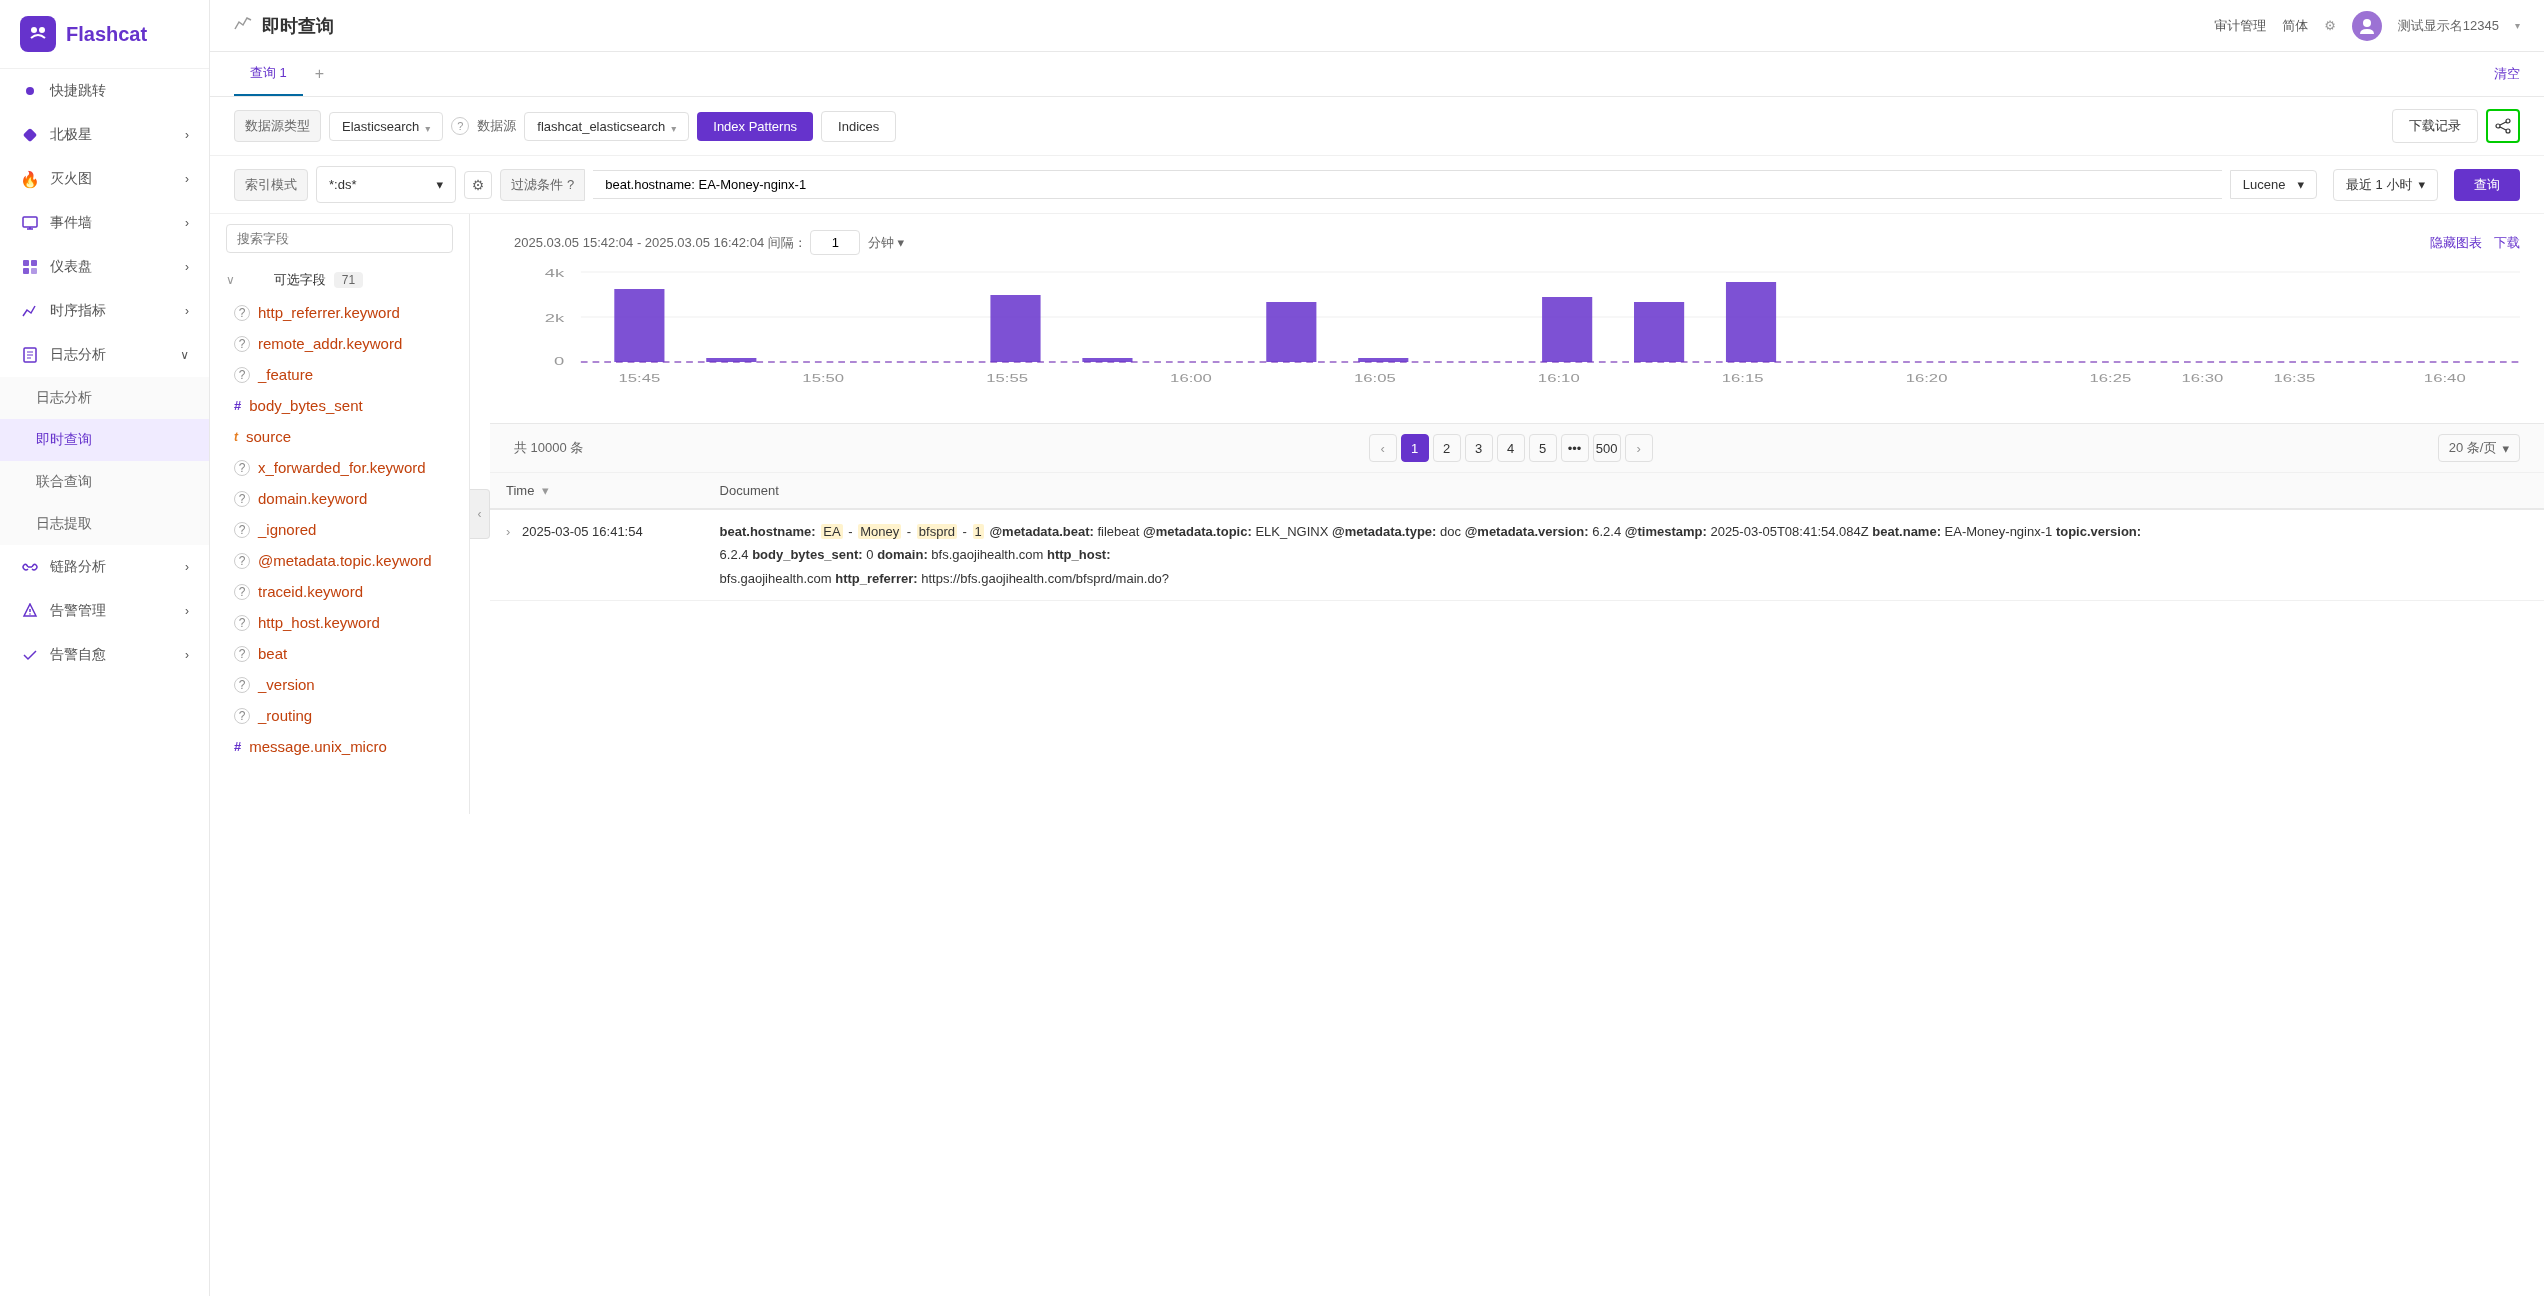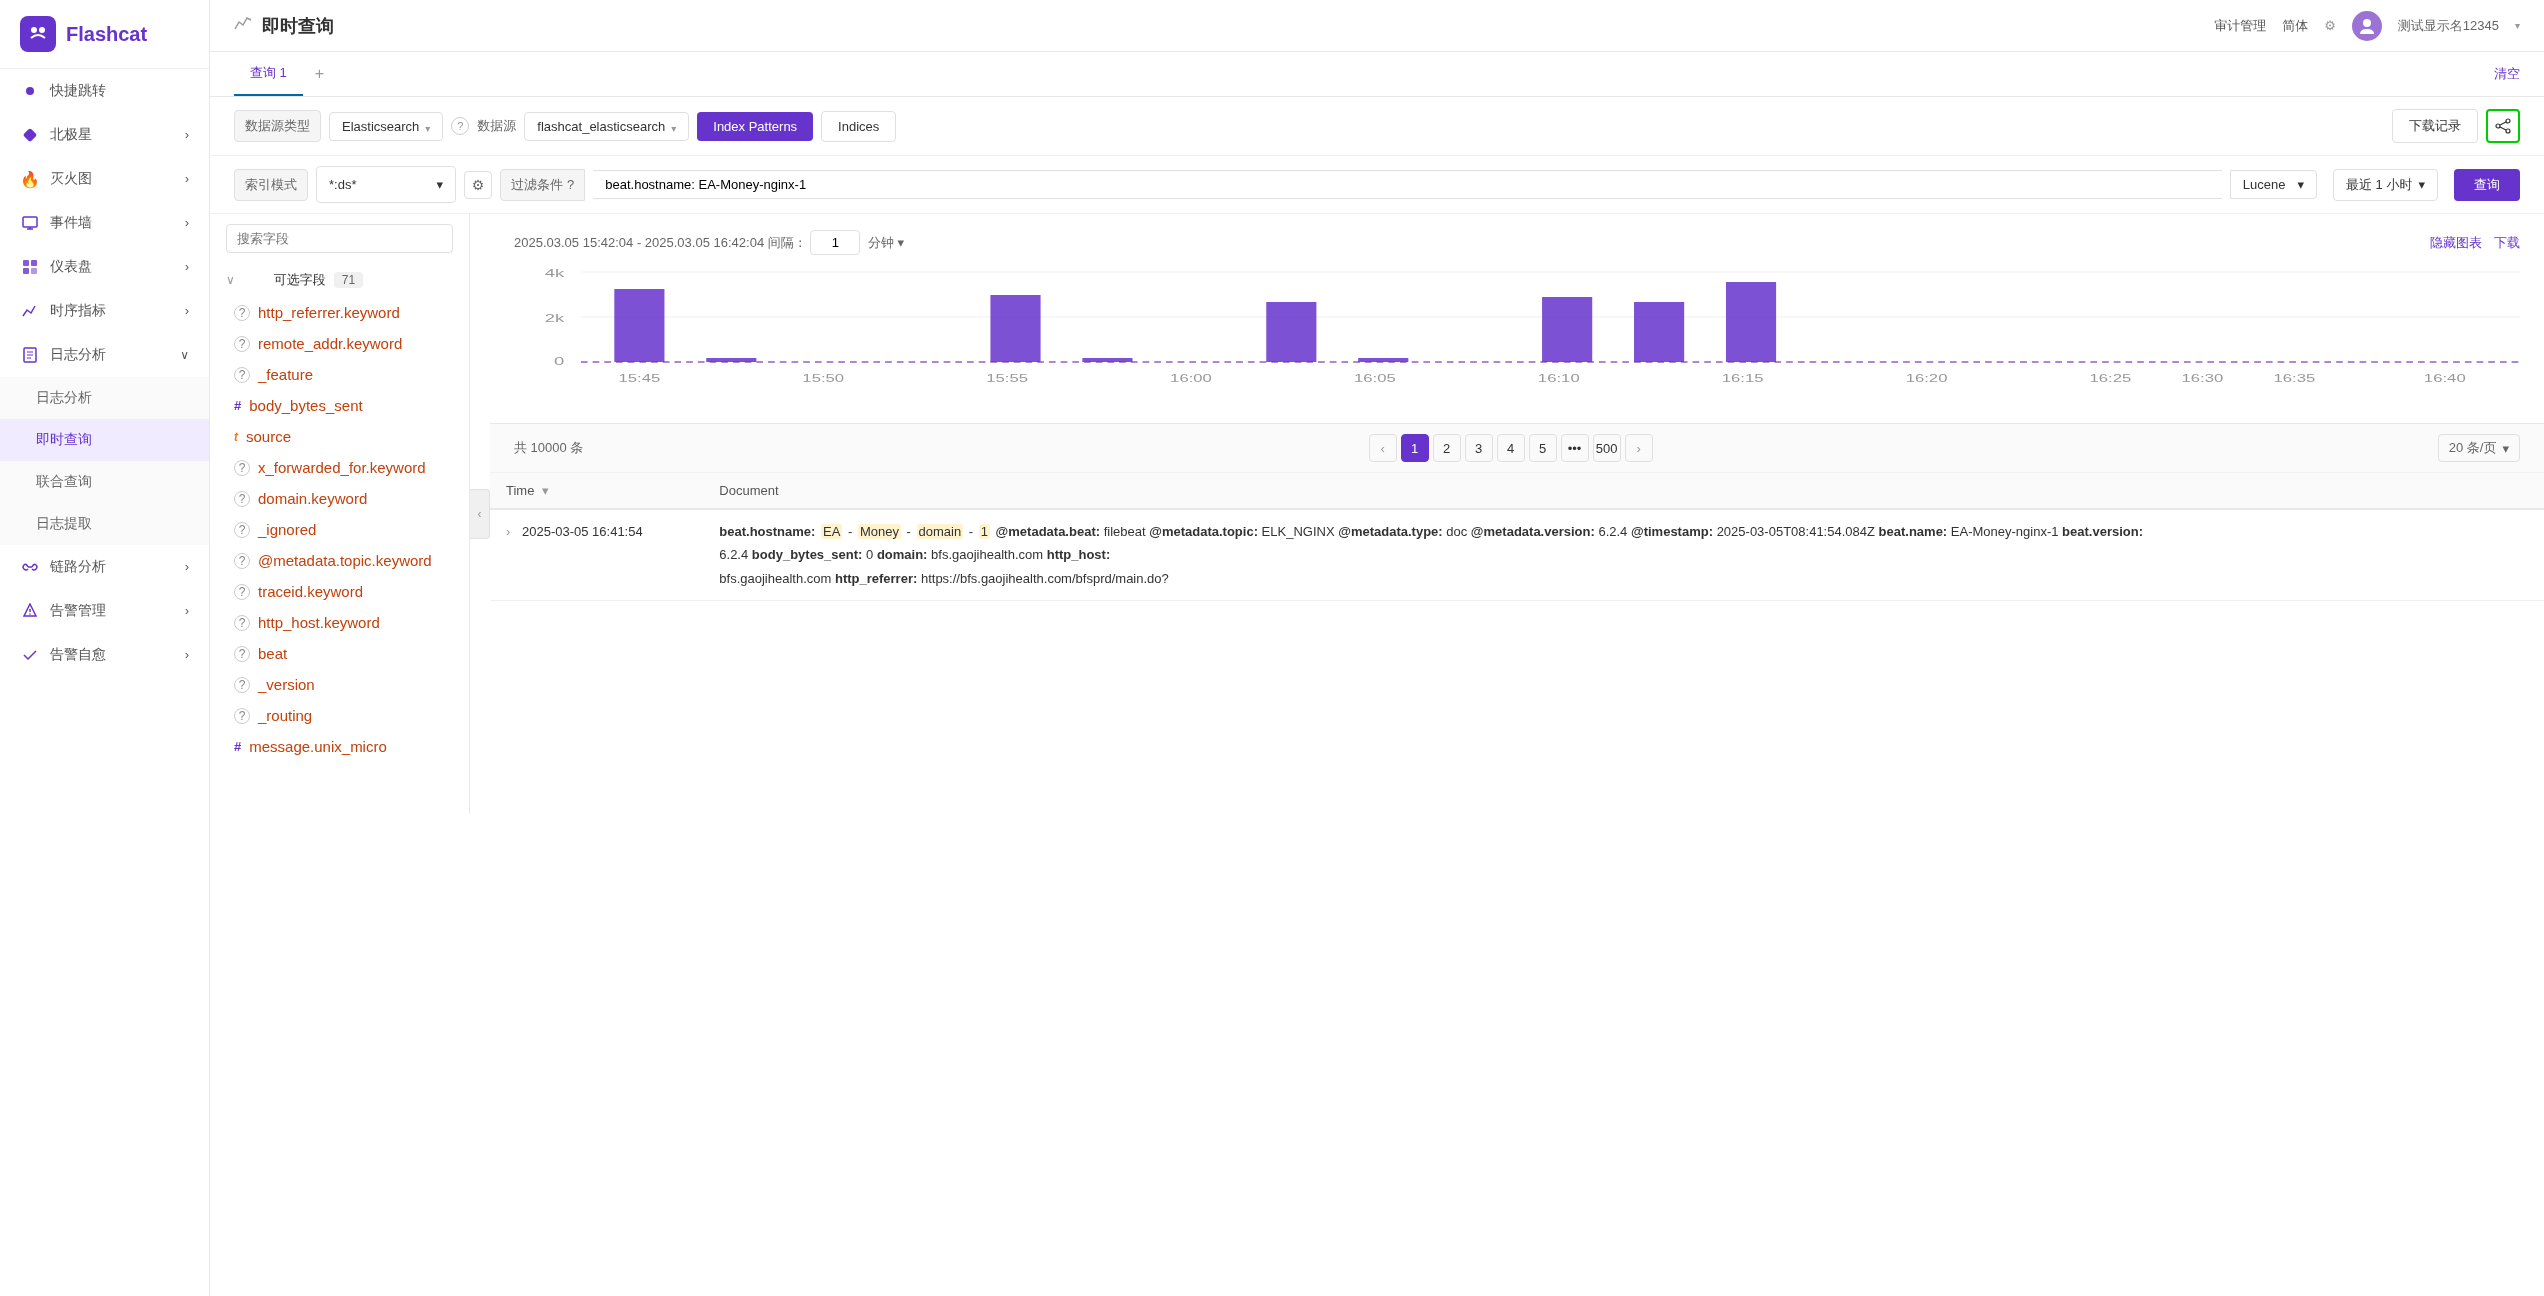--- a/index.html
+++ b/index.html
@@ -514,36 +514,36 @@
                   <span class="expand-btn">›</span>
                   <span>2025-03-05 16:41:54</span>
                 </td>
                 <td>
                   <div class="doc-text">
                     <span class="doc-field-name">beat.hostname:</span>
                     <span style="background:#fff3cd;padding:0 2px;border-radius:2px;margin:0 2px;">EA</span>
                     <span> - </span>
                     <span style="background:#fff3cd;padding:0 2px;border-radius:2px;margin:0 2px;">Money</span>
                     <span> - </span>
-                    <span style="background:#fff3cd;padding:0 2px;border-radius:2px;margin:0 2px;">domain</span>
+                    <span style="background:#fff3cd;padding:0 2px;border-radius:2px;margin:0 2px;">bfsprd</span>
                     <span> - </span>
                     <span style="background:#fff3cd;padding:0 2px;border-radius:2px;margin:0 2px;">1</span>
                     <span class="doc-field-name"> @metadata.beat:</span>
                     <span> filebeat</span>
                     <span class="doc-field-name"> @metadata.topic:</span>
                     <span> ELK_NGINX</span>
                     <span class="doc-field-name"> @metadata.type:</span>
                     <span> doc</span>
                     <span class="doc-field-name"> @metadata.version:</span>
                     <span> 6.2.4</span>
                     <span class="doc-field-name"> @timestamp:</span>
                     <span> 2025-03-05T08:41:54.084Z</span>
                     <span class="doc-field-name"> beat.name:</span>
                     <span> EA-Money-nginx-1</span>
-                    <span class="doc-field-name"> beat.version:</span>
+                    <span class="doc-field-name"> topic.version:</span>
                     <br>
                     <span> 6.2.4</span>
                     <span class="doc-field-name"> body_bytes_sent:</span>
                     <span> 0</span>
                     <span class="doc-field-name"> domain:</span>
                     <span> bfs.gaojihealth.com</span>
                     <span class="doc-field-name"> http_host:</span>
                     <br>
                     <span> bfs.gaojihealth.com</span>
                     <span class="doc-field-name"> http_referrer:</span>

